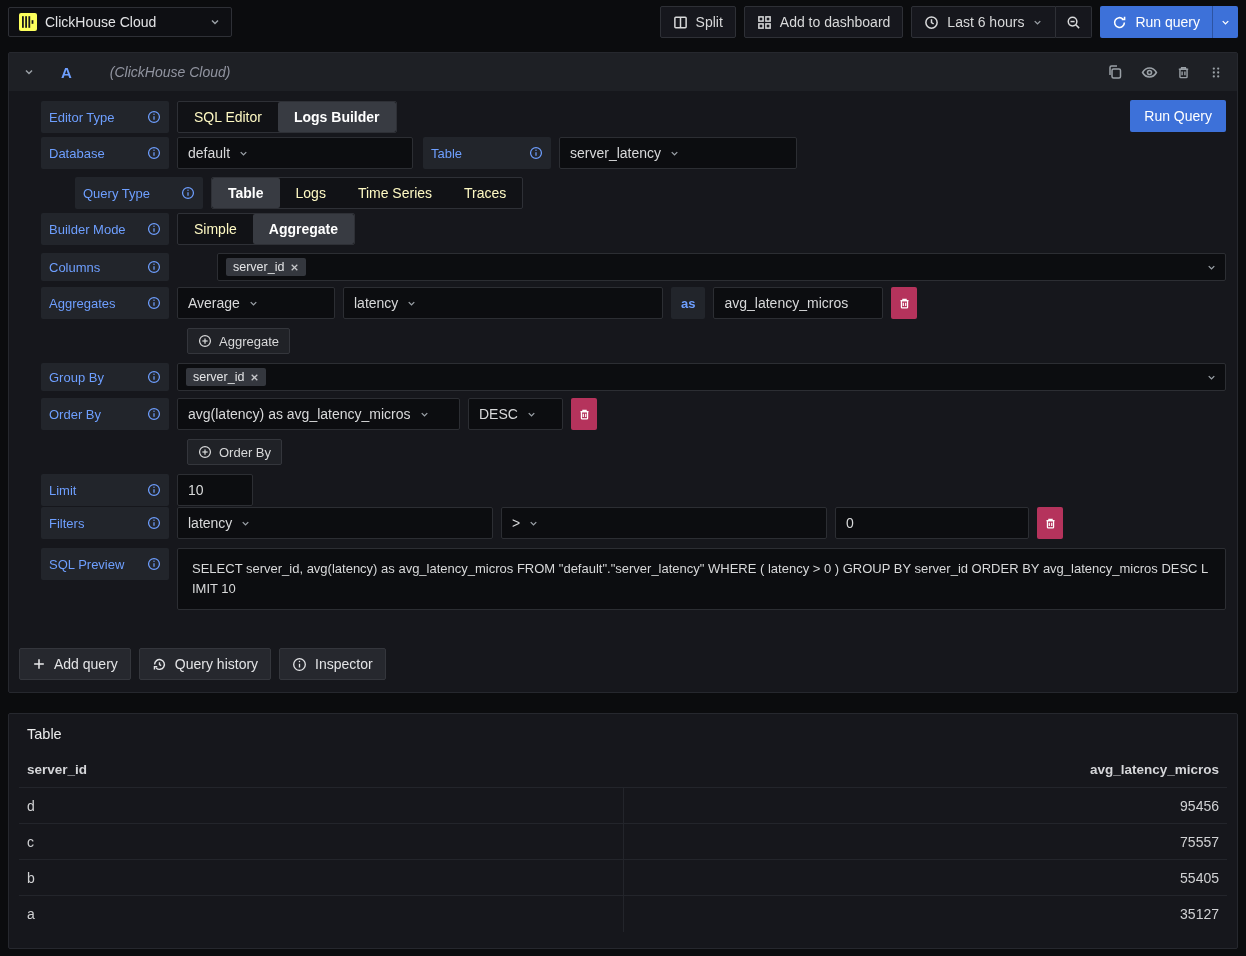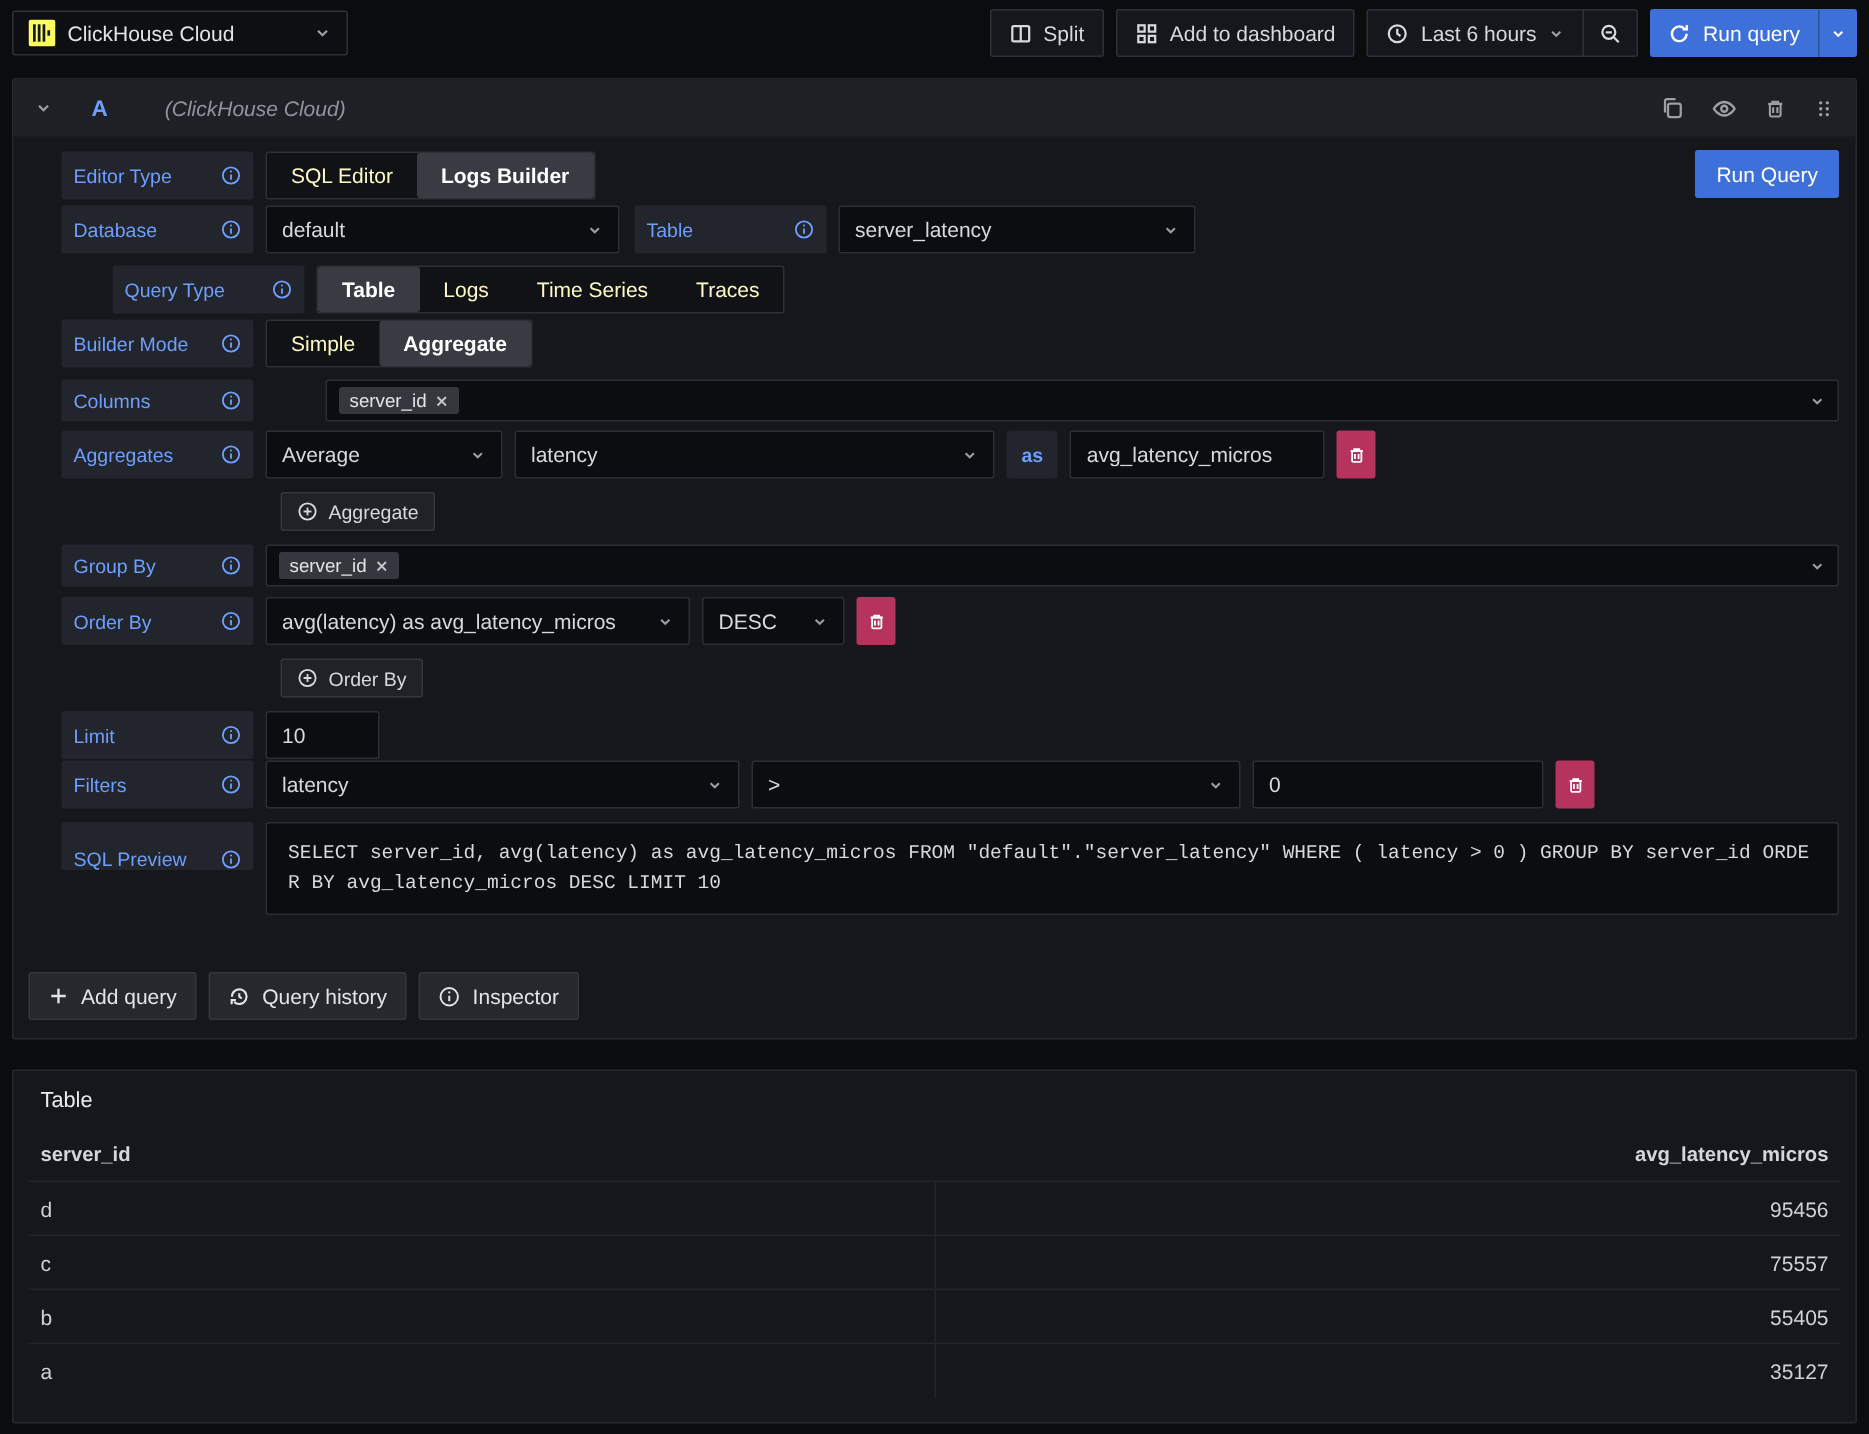--- a/index.html
+++ b/index.html
@@ -53,21 +53,21 @@
     width:128px; min-width:128px; background:#22252b; border-radius:2px;
     display:flex; align-items:center; justify-content:space-between; padding:0 8px;
     color:#6e9fff; font-size:13px; font-weight:500;
   }
   .field-label .info { color:#6e9fff; cursor:pointer; display:flex; }
 
   .select, .input {
     background:#0c0d10; border:1px solid #2c2e33; border-radius:2px;
     display:flex; align-items:center; padding:0 10px; color:#d8d9da; font-size:14px;
   }
-  .select { justify-content:space-between; cursor:pointer; gap:8px; }
+  .select { justify-content:flex-start; cursor:pointer; gap:8px; }
   .select .caret { color:#9aa0a6; }
 
   .segmented { display:flex; align-items:center; border:1px solid #2e3036; border-radius:2px; background:#111216; padding:0; }
   .seg-item { padding:0 16px; height:100%; display:flex; align-items:center; color:#fef9c3; font-size:14px; cursor:pointer; border-radius:2px; }
   .seg-item.active { background:#383b42; color:#ffffff; font-weight:600; }
 
   .chipbox { flex:1; background:#0c0d10; border:1px solid #2c2e33; border-radius:2px; display:flex; align-items:center; padding:0 8px; gap:6px; cursor:text; }
   .chip { background:#34373e; border-radius:2px; display:flex; align-items:center; gap:6px; padding:2px 7px; font-size:12.5px; color:#e3e4e6; }
   .chip .chip-x { cursor:pointer; color:#c6c7ca; display:flex; }
   .chipbox .caret { margin-left:auto; color:#9aa0a6; cursor:pointer; }
@@ -81,21 +81,21 @@
 
   .add-btn {
     height:26px; display:inline-flex; align-items:center; gap:7px; padding:0 10px;
     background:#202227; border:1px solid #34363c; border-radius:2px; color:#d8d9da;
     font-size:13px; font-weight:500; cursor:pointer;
   }
   .indent { margin-left:146px; }
 
   .sql-preview {
     flex:1; background:#0c0d10; border:1px solid #2c2e33; border-radius:2px;
-    padding:10px 14px; font-family:Liberation Mono, monospace; font-size:13px;
+    padding:10px 14px; font-family:Liberation Sans, sans-serif; font-size:13px;
     line-height:1.55; color:#d8d9da; white-space:pre-wrap; word-break:break-all;
   }
 
   .qe-footer { display:flex; gap:8px; padding:24px 10px 12px 10px; }
   .footer-btn {
     height:32px; display:flex; align-items:center; gap:8px; padding:0 12px;
     background:#26282e; border:1px solid #34363c; border-radius:2px;
     color:#e3e4e6; font-weight:500; font-size:14px; cursor:pointer;
   }
 
@@ -553,21 +553,21 @@
               <path d="M6 4.5V3h4v1.5"></path>
               <rect x="4.2" y="4.5" width="7.6" height="9" rx="1"></rect>
               <line x1="6.5" y1="7" x2="6.5" y2="11"></line>
               <line x1="9.5" y1="7" x2="9.5" y2="11"></line>
             </svg>
           </span>
       </button>
     </div>
 
     <div class="row" style="margin-top:9px; align-items:flex-start;">
-      <div class="field-label" style="height:32px;align-items:flex-end;">
+      <div class="field-label" style="height:32px;">
         <span>SQL Preview</span>
         <span class="info">
             <svg width="14" height="14" viewBox="0 0 16 16" fill="none" stroke="currentColor" stroke-width="1.4">
               <circle cx="8" cy="8" r="6.2"></circle>
               <line x1="8" y1="7.2" x2="8" y2="11.2"></line>
               <circle cx="8" cy="4.9" r="0.8" fill="currentColor" stroke="none"></circle>
             </svg>
           </span>
       </div>
       <div class="sql-preview">SELECT server_id, avg(latency) as avg_latency_micros FROM "default"."server_latency" WHERE ( latency &gt; 0 ) GROUP BY server_id ORDER BY avg_latency_micros DESC LIMIT 10</div>

